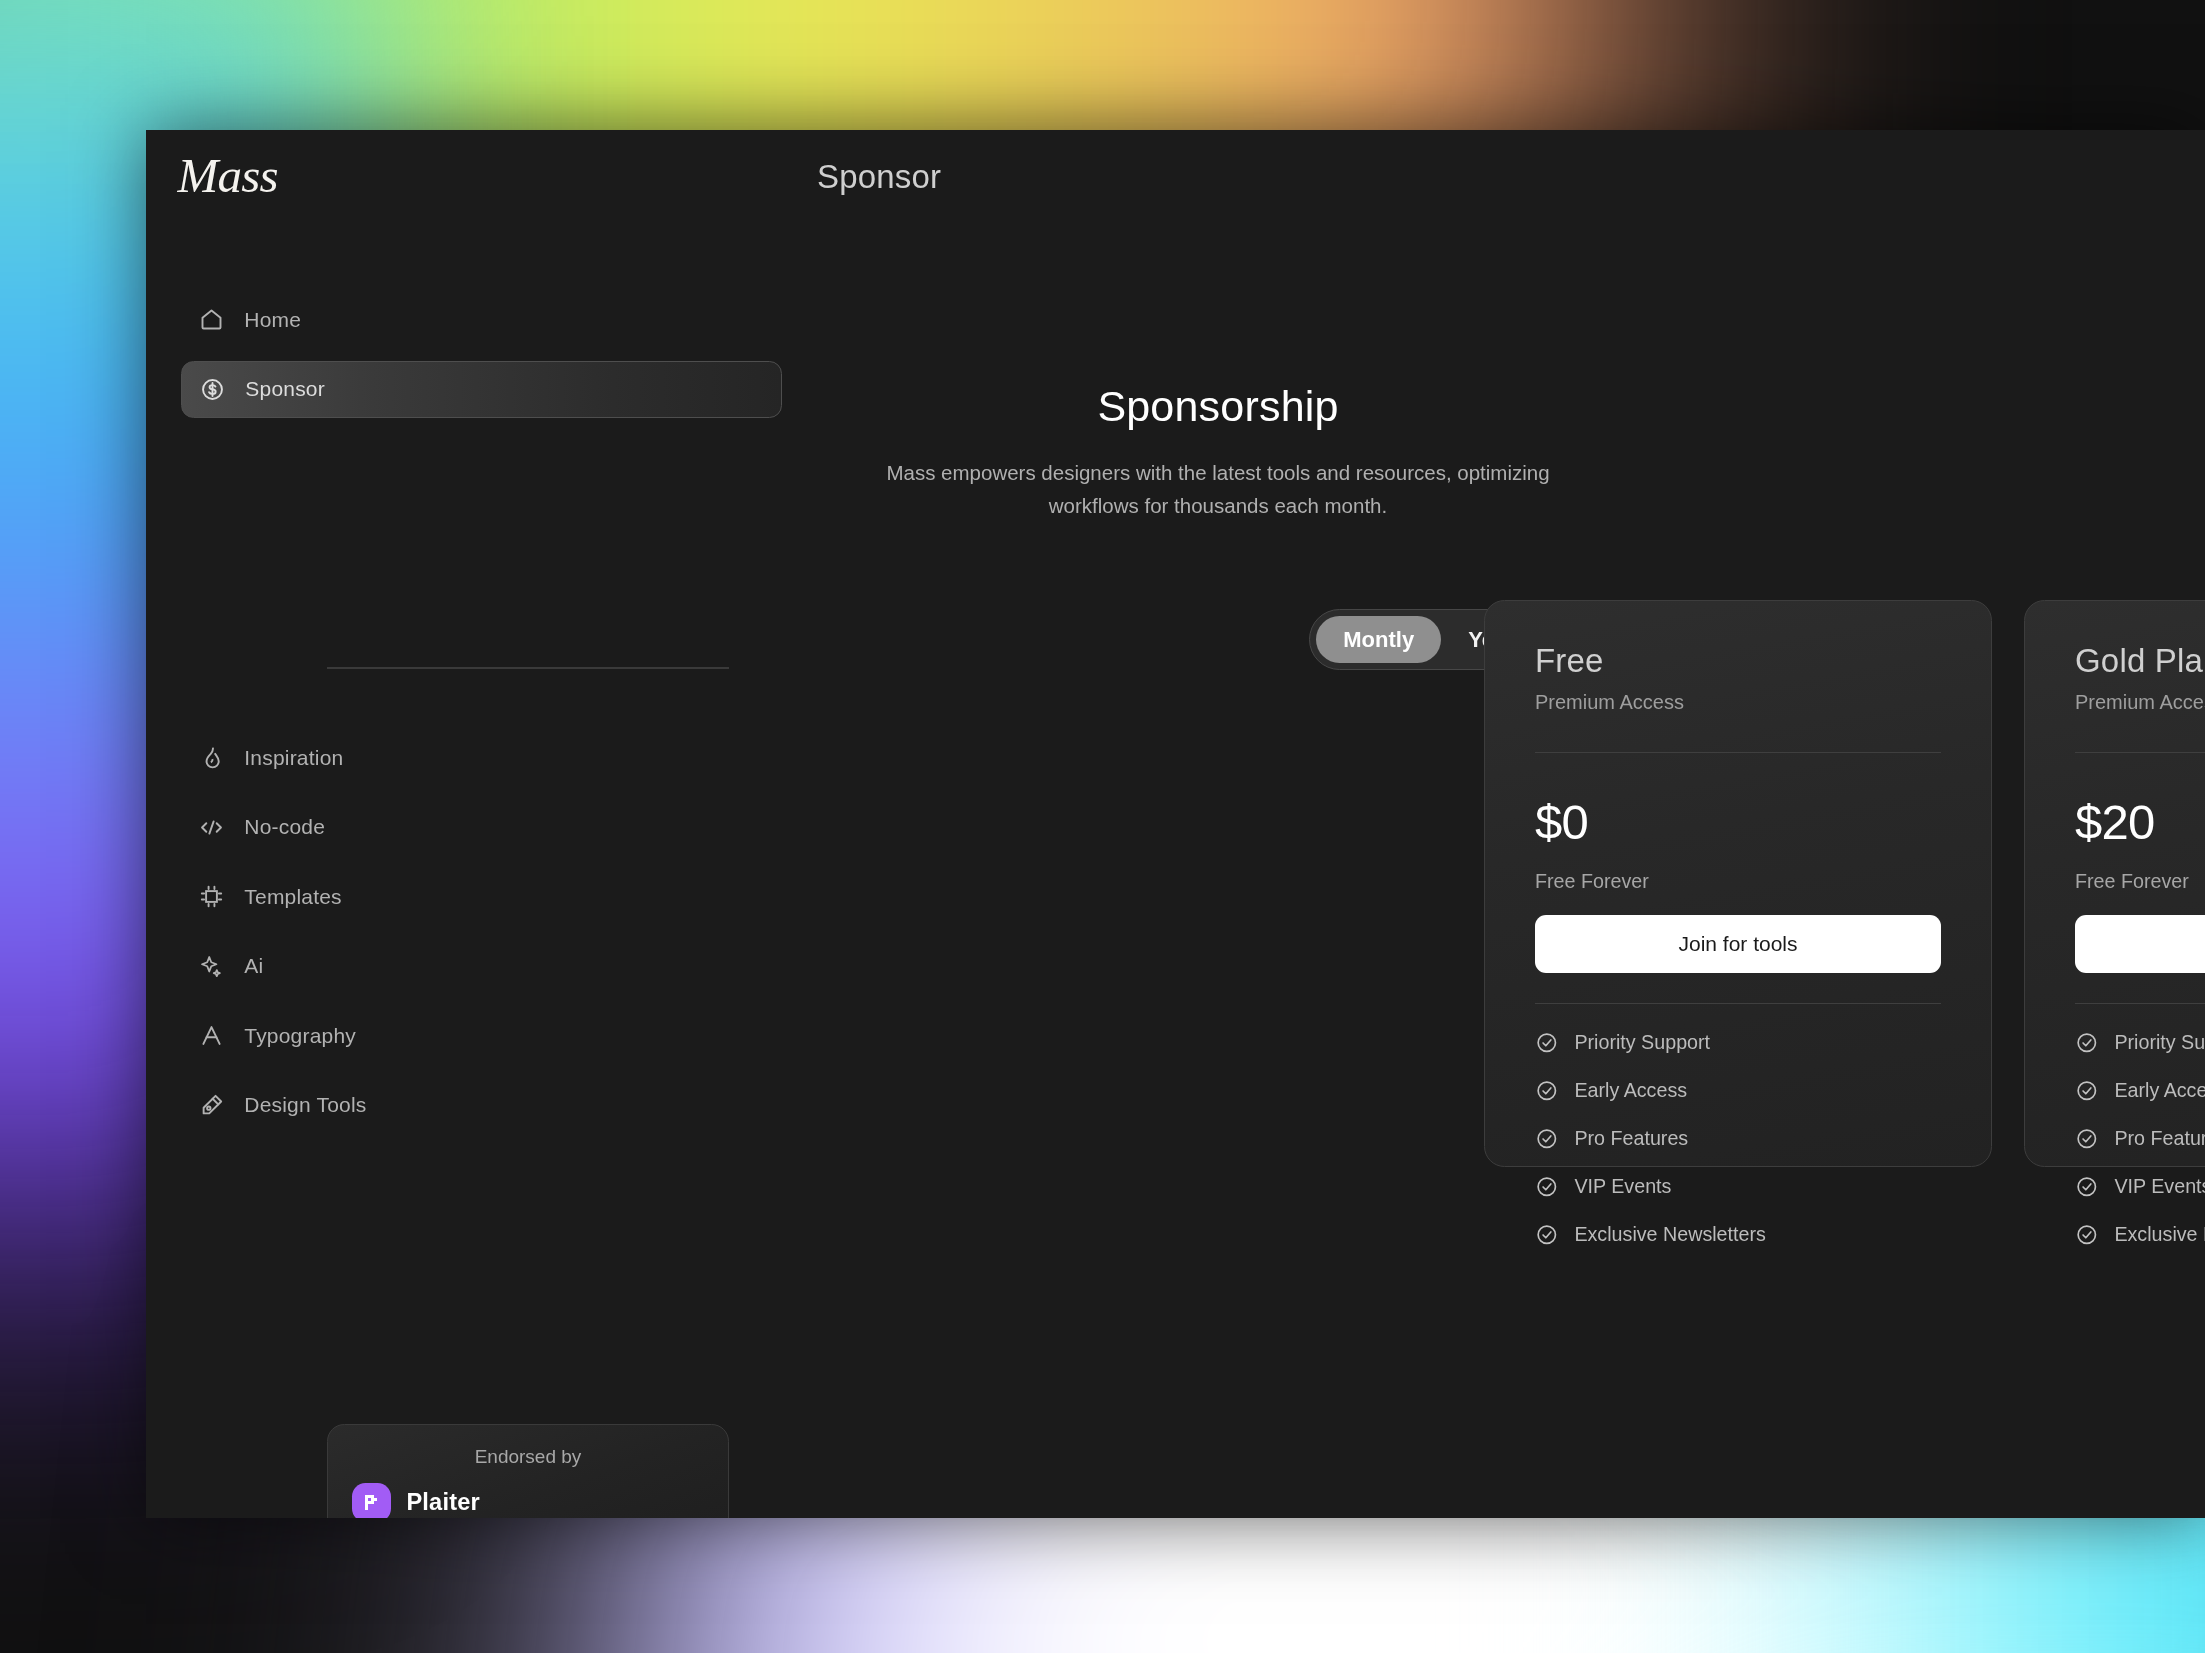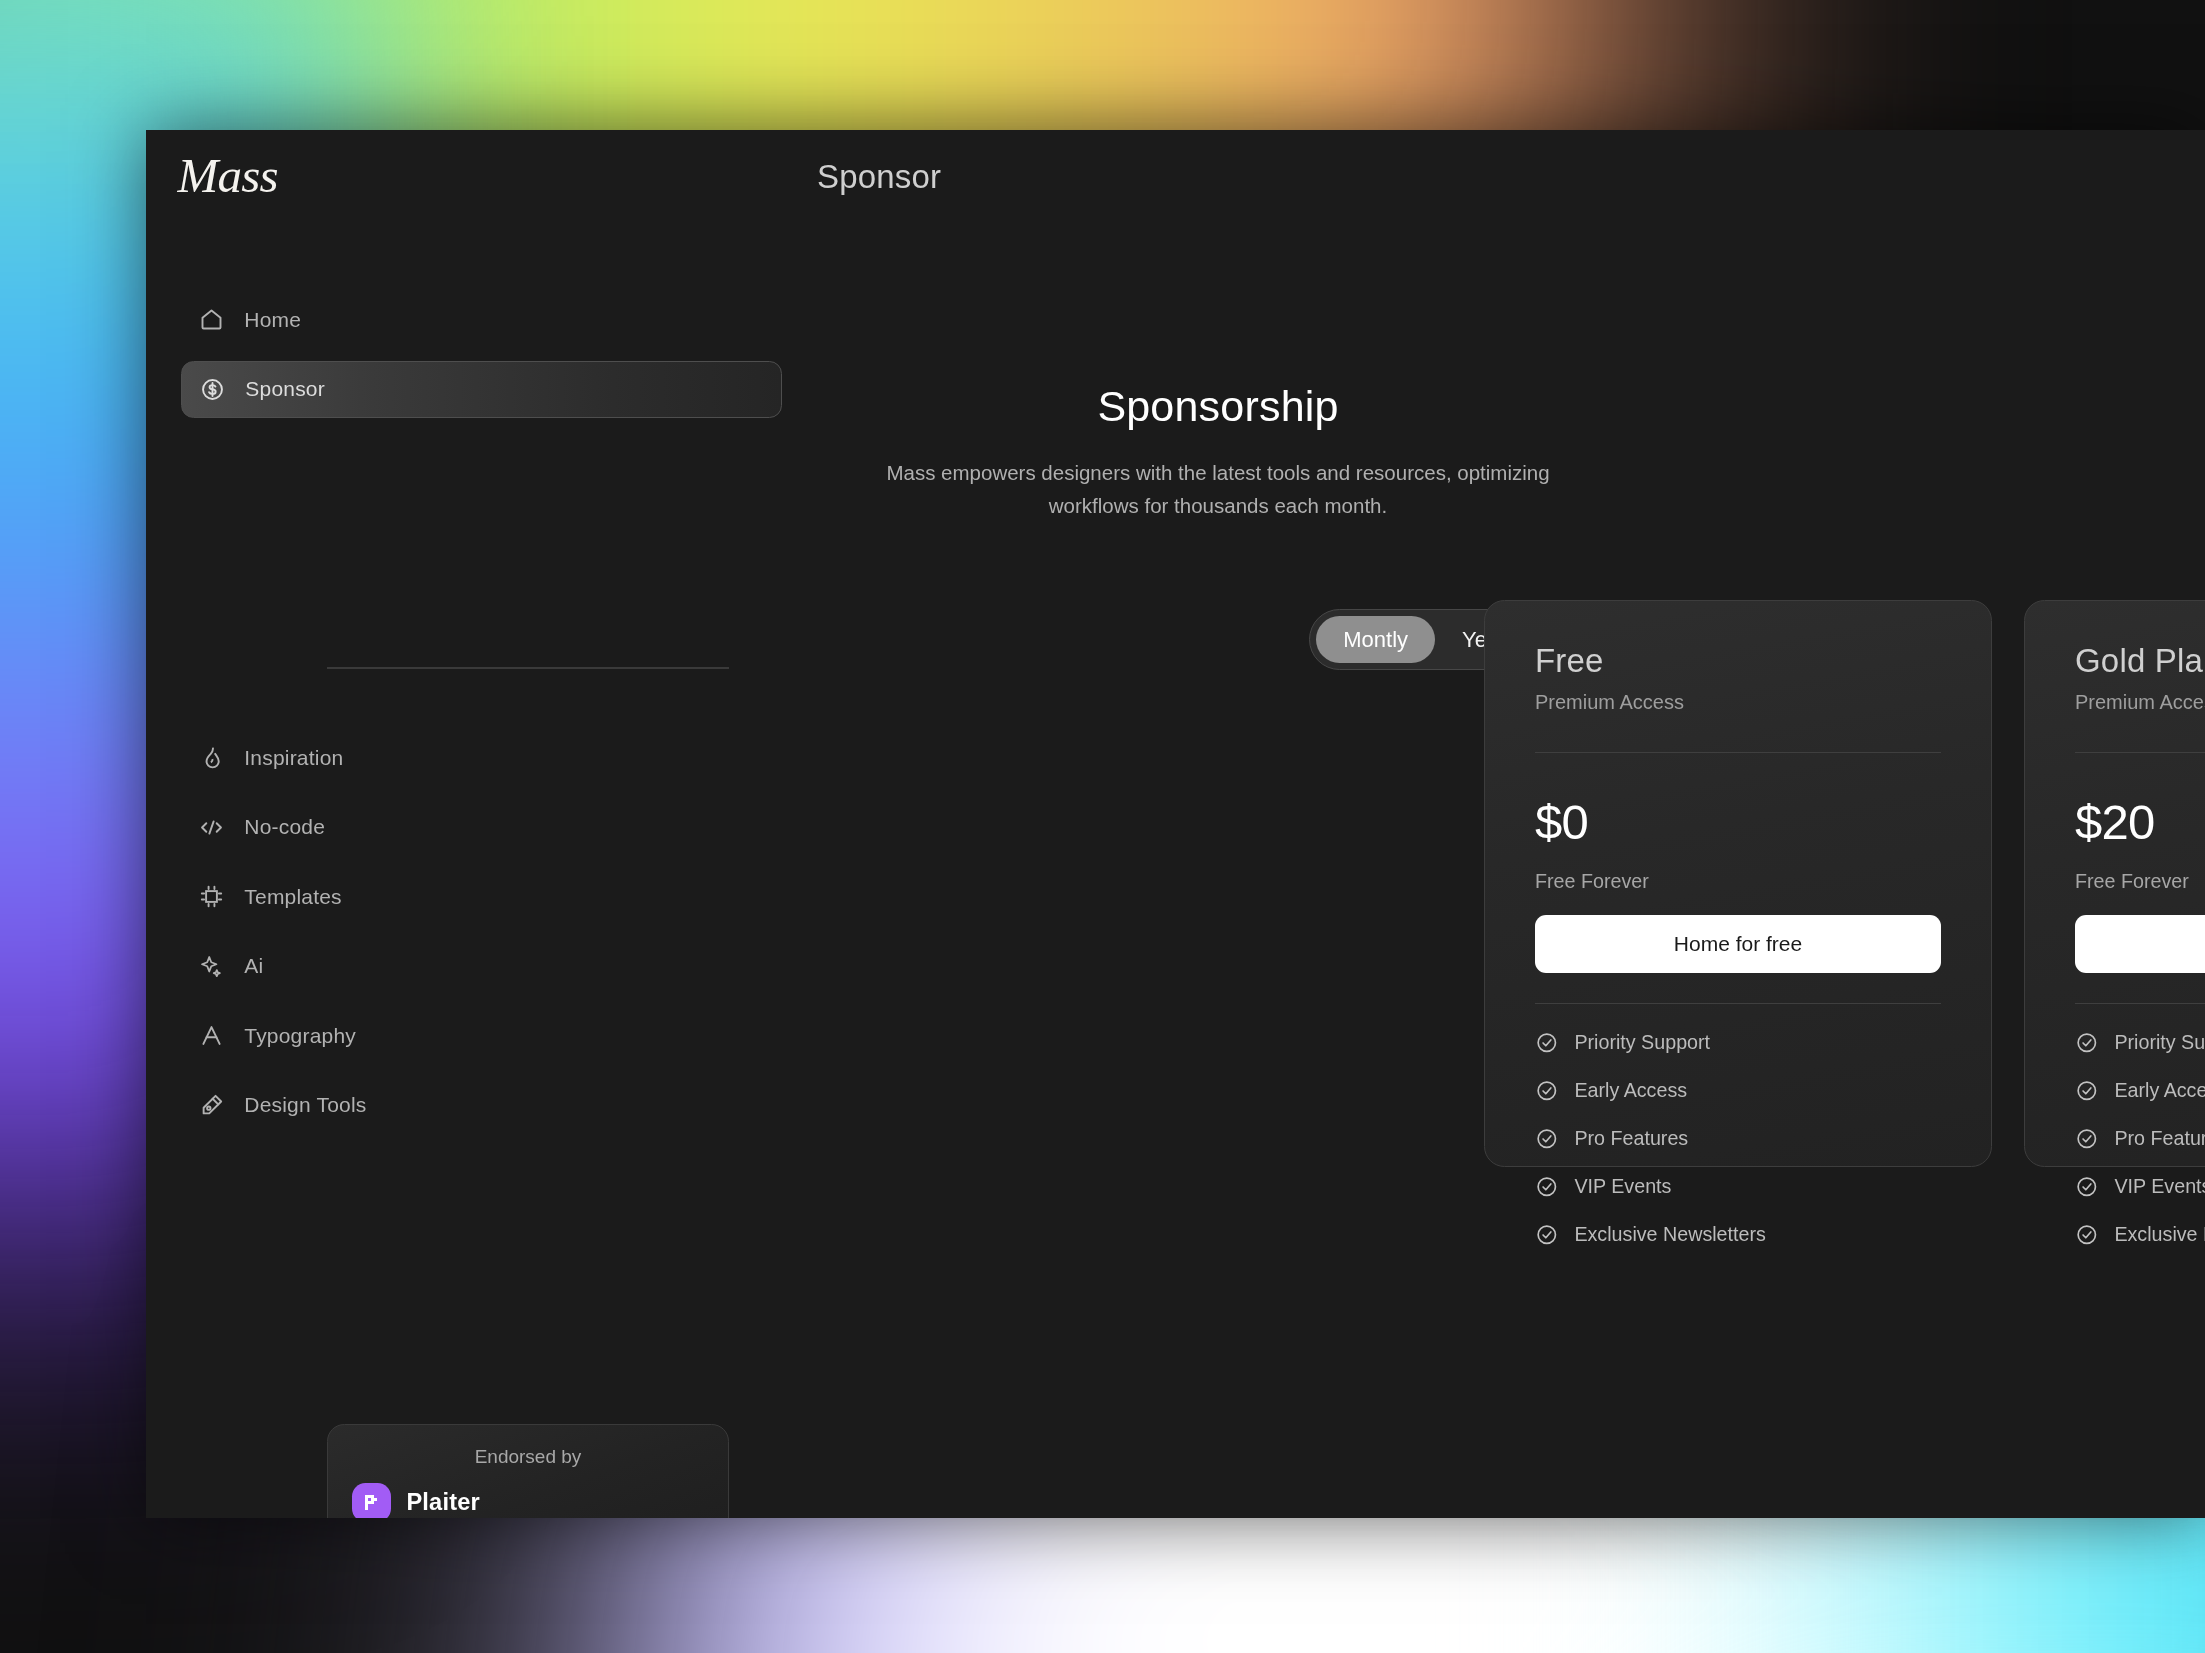--- a/index.html
+++ b/index.html
@@ -185,21 +185,21 @@
   .toggle-opt {
     display: flex; align-items: center; gap: 9.5px;
     height: 47px; padding: 0 27px;
     border-radius: 27px;
     font-size: 22px;
     white-space: nowrap;
     cursor: pointer;
   }
   .toggle-opt.selected { background: #8f8f8f; color: #ffffff; font-weight: bold; }
   .toggle-opt.unselected { color: #f2f2f2; }
-  .toggle-opt .strong { font-weight: normal; }
+  .toggle-opt .strong { font-weight: bold; }
   .toggle-opt .light { font-weight: normal; color: #efefef; }
 
   
   #cards {
     position: absolute;
     left: 667px; top: 470px;
     display: flex;
     gap: 32px;
   }
   .card {
@@ -402,21 +402,21 @@
     </div>
 
     <section id="cards">
 
       <article class="card">
         <div class="card-title">Free</div>
         <div class="card-subtitle">Premium Access</div>
         <div class="card-rule"></div>
         <div class="card-price">$0</div>
         <div class="card-period">Free Forever</div>
-        <button class="card-cta">Home for free</button>
+        <button class="card-cta">Join for tools</button>
         <div class="card-rule2"></div>
         <ul class="feature-list">
           <li class="feature-item">
             <span class="check-icon">
                 <svg viewBox="0 0 24 24" fill="none" stroke="#c2c2c2" stroke-width="1.7" stroke-linecap="round" stroke-linejoin="round">
                   <circle cx="12" cy="12" r="8.8"></circle>
                   <polyline points="8.2,12.2 11,15 16.1,9.1"></polyline>
                 </svg>
               </span>
             <span>Priority Support</span>

